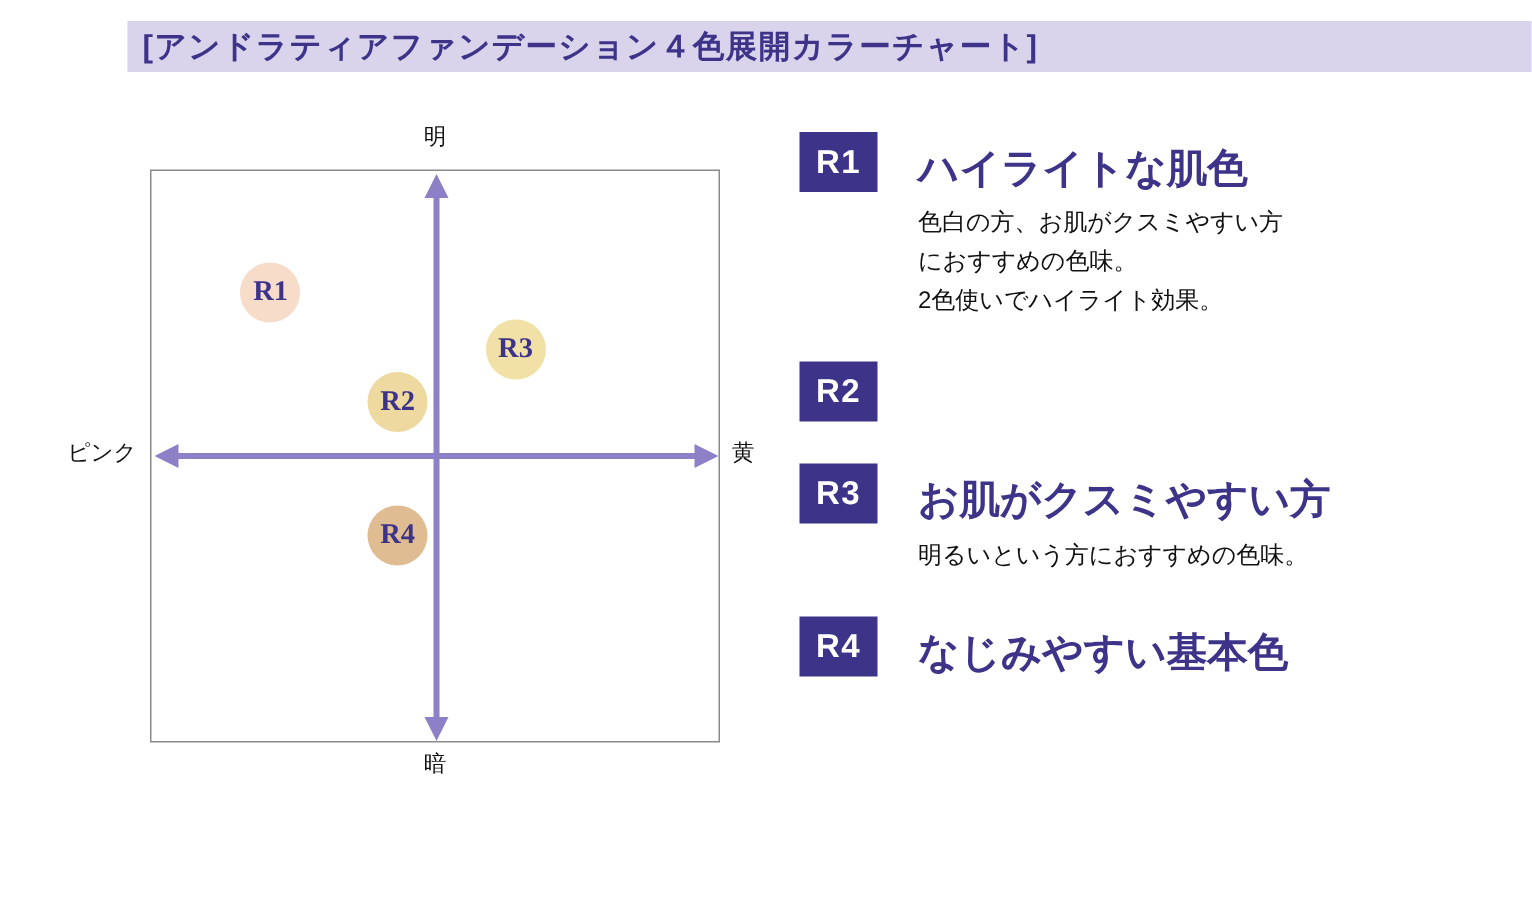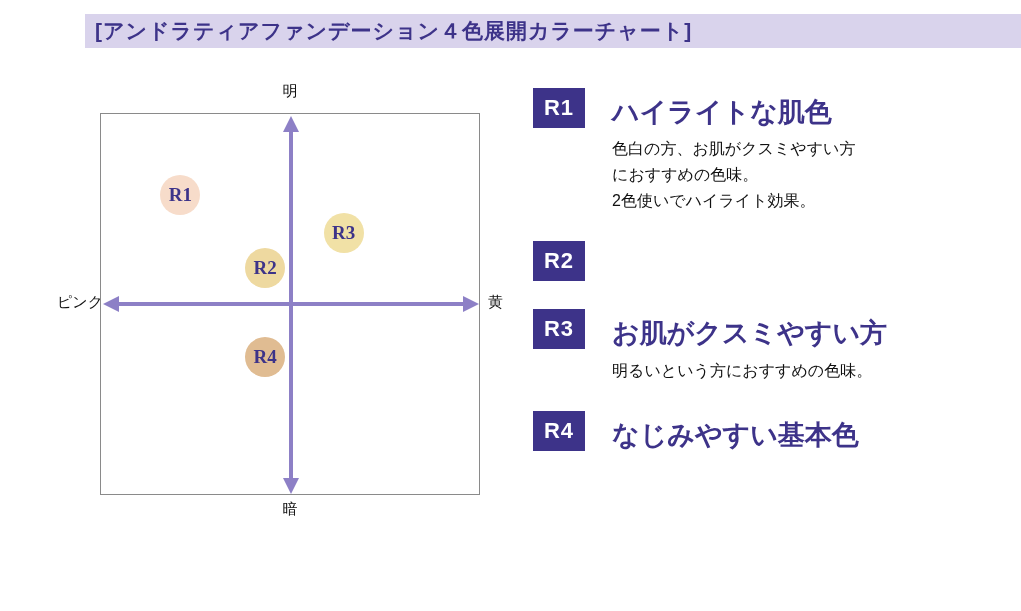--- a/index.html
+++ b/index.html
@@ -16,21 +16,21 @@
     color:var(--accent);font-weight:bold;font-size:21px;
     padding-left:10px;letter-spacing:1px;white-space:nowrap;
   }
   .chart-box{
     position:absolute;left:100px;top:113px;width:380px;height:382px;
     border:1px solid var(--chart-border);background:#fff;box-sizing:border-box;
   }
   .axis-label{position:absolute;color:#111;font-size:15px;}
   .axis-top{left:290px;top:82px;transform:translateX(-50%);}
   .axis-bottom{left:290px;top:500px;transform:translateX(-50%);}
-  .axis-left{left:95px;top:302px;transform:translate(-100%,-50%);padding-right:4px;margin-left:12px;}
+  .axis-left{left:95px;top:302px;transform:translate(-100%,-50%);padding-right:4px;}
   .axis-right{left:488px;top:302px;transform:translateY(-50%);}
   svg.arrows{position:absolute;left:0;top:0;width:380px;height:382px;display:block;}
   .arrow-stroke{stroke:var(--arrow);stroke-width:4;}
   .arrow-fill{fill:var(--arrow);}
   .point{
     position:absolute;width:40px;height:40px;border-radius:50%;
     transform:translate(-50%,-50%);
     display:flex;align-items:center;justify-content:center;
     color:var(--accent);font-size:19px;font-weight:bold;
     font-family:"Liberation Serif","DejaVu Serif",serif;

